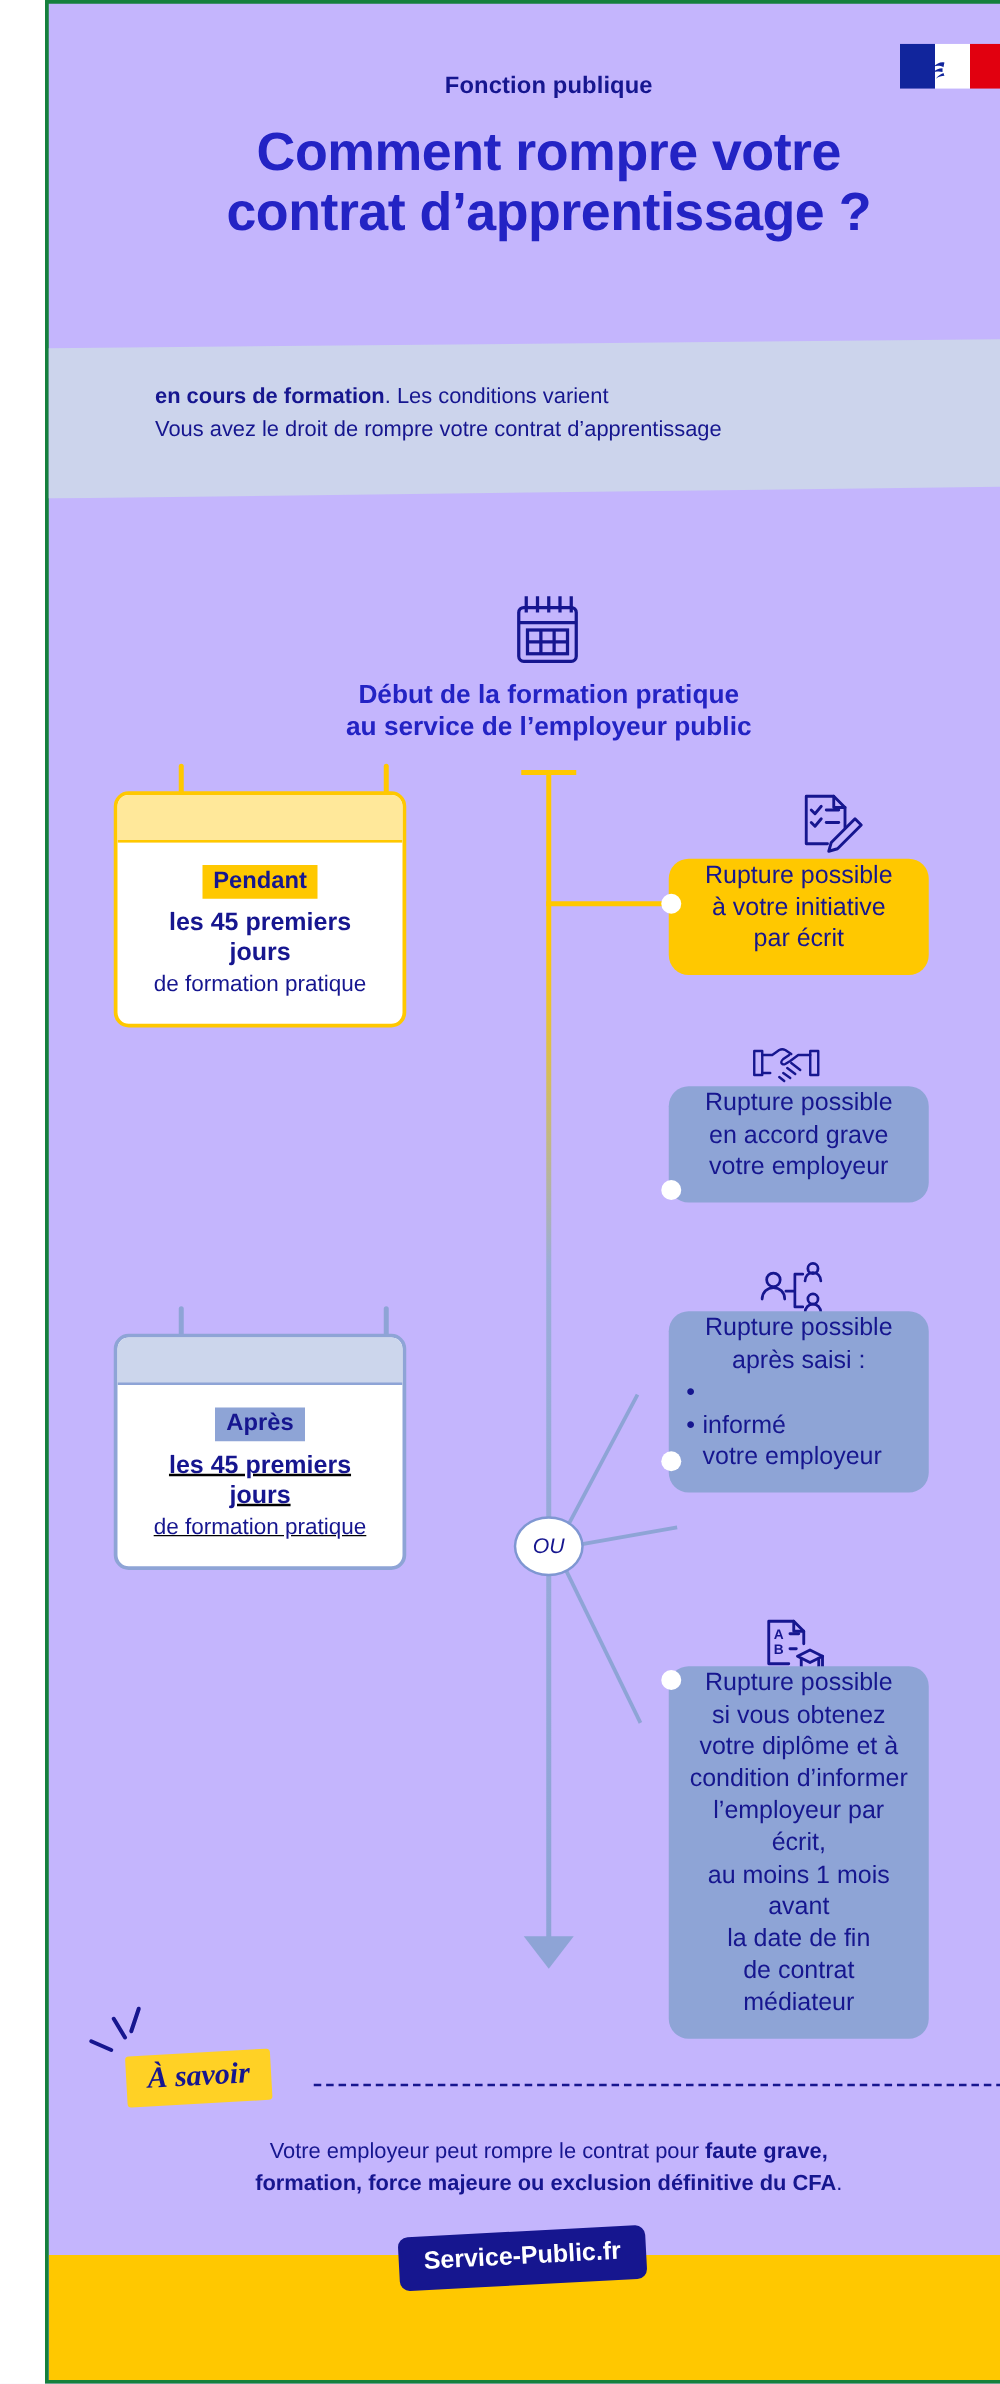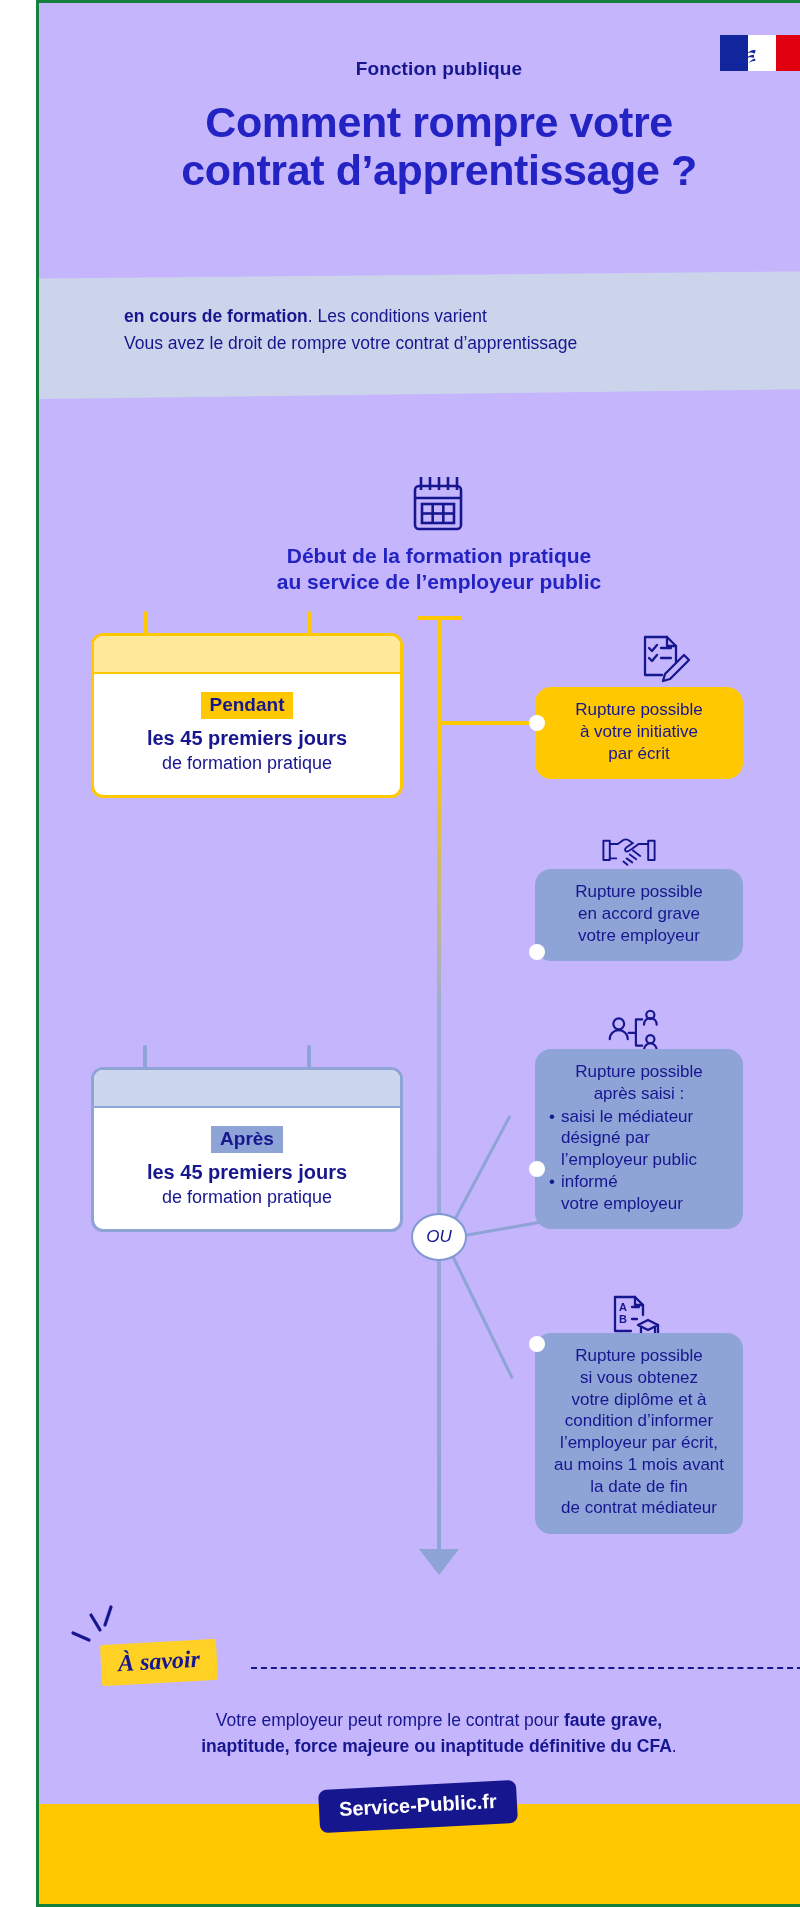--- a/index.html
+++ b/index.html
@@ -103,21 +103,21 @@
     font-size: 17px; color: #16168f; font-weight: 500;
     z-index: 4;
     font-style: italic;
   }
   .spoke {
     position: absolute; background: #8ea4d6; height: 3px;
     transform-origin: 0 50%; z-index: 1;
   }
 
   
-  .cal-card { position: absolute; width: 312px; }
+  .cal-card { position: absolute; width: 234px; }
   .cal-card .rings {
     position: absolute; top: -22px; left: 0; width: 100%; height: 24px;
   }
   .cal-card .ring {
     position: absolute; top: 0; width: 4px; height: 42px; border-radius: 2px;
   }
   .cal-card .ring.r1 { left: 52px; }
   .cal-card .ring.r2 { left: 216px; }
   .cal-card .body {
     position: relative; border-radius: 12px; overflow: hidden;
@@ -135,32 +135,32 @@
   .cal-l1 { font-size: 20px; font-weight: bold; line-height: 1.2; margin-top: 7px; }
   .cal-l2 { font-size: 18px; line-height: 1.25; margin-top: 2px; }
 
   #card-pendant { left: 52px; top: 630px; }
   #card-pendant .body { border: 3px solid #ffc800; }
   #card-pendant .head { background: #ffe89a; border-bottom-color: #ffc800; }
   #card-pendant .ring { background: #ffc800; }
   #card-pendant .chip { background: #ffc800; }
 
   #card-apres { left: 52px; top: 1064px; }
-  #card-apres .body { border: 3px solid #8ea4d6; }
+  #card-apres .body { border: 3px solid #8ea4d6; text-decoration: underline; }
   #card-apres .head { background: #ccd6ec; border-bottom-color: #8ea4d6; }
   #card-apres .ring { background: #8ea4d6; }
   #card-apres .chip { background: #8ea4d6; }
 
   
   .bubble {
     position: absolute; width: 208px;
     border-radius: 16px;
-    padding: 12px 14px 15px;
+    padding: 1px 14px 15px;
     text-align: center; color: #16168f;
-    font-size: 17px; line-height: 1.28;
+    font-size: 20px; line-height: 1.28;
     z-index: 2;
   }
   .bubble.yellow { background: #ffc800; }
   .bubble.blue { background: #8ea4d6; }
   .dot {
     position: absolute; width: 16px; height: 16px;
     border-radius: 50%; background: #ffffff; z-index: 3;
   }
   .bubble-icon {
     position: absolute; width: 56px; height: 50px; z-index: 2;
@@ -346,25 +346,20 @@
       <circle cx="48" cy="33" r="4.5"></circle>
       <path d="M41 45 c0 -4.5 3.2 -7.5 7 -7.5 s7 3 7 7.5"></path>
     </g>
   </svg>
   <div class="bubble blue" style="left:496px; top:1046px;">
     <div>Rupture possible</div>
     <div>après saisi :</div>
     <div class="blist">
       <div class="li">
         <span class="bul">•</span>
-        <span>
-          <div>saisi le médiateur</div>
-          <div>désigné par</div>
-          <div>l’employeur public</div>
-        </span>
       </div>
       <div class="li">
         <span class="bul">•</span>
         <span>
           <div>informé</div>
           <div>votre employeur</div>
         </span>
       </div>
     </div>
   </div>
@@ -402,20 +397,20 @@
       <line x1="6" y1="30" x2="22" y2="37"></line>
     </g>
   </svg>
   <div class="savoir">À savoir</div>
   <div class="dashline"></div>
   <div class="savoir-text">
     <div>
       <span>Votre employeur peut rompre le contrat pour </span><b>faute grave,</b>
     </div>
     <div>
-      <b>inaptitude, force majeure ou inaptitude définitive du CFA</b><span>.</span>
+      <b>formation, force majeure ou exclusion définitive du CFA</b><span>.</span>
     </div>
   </div>
 
   <div class="footer-band"></div>
   <div class="sp-badge">Service-Public.fr</div>
 
 </div>
 
 </body></html>

